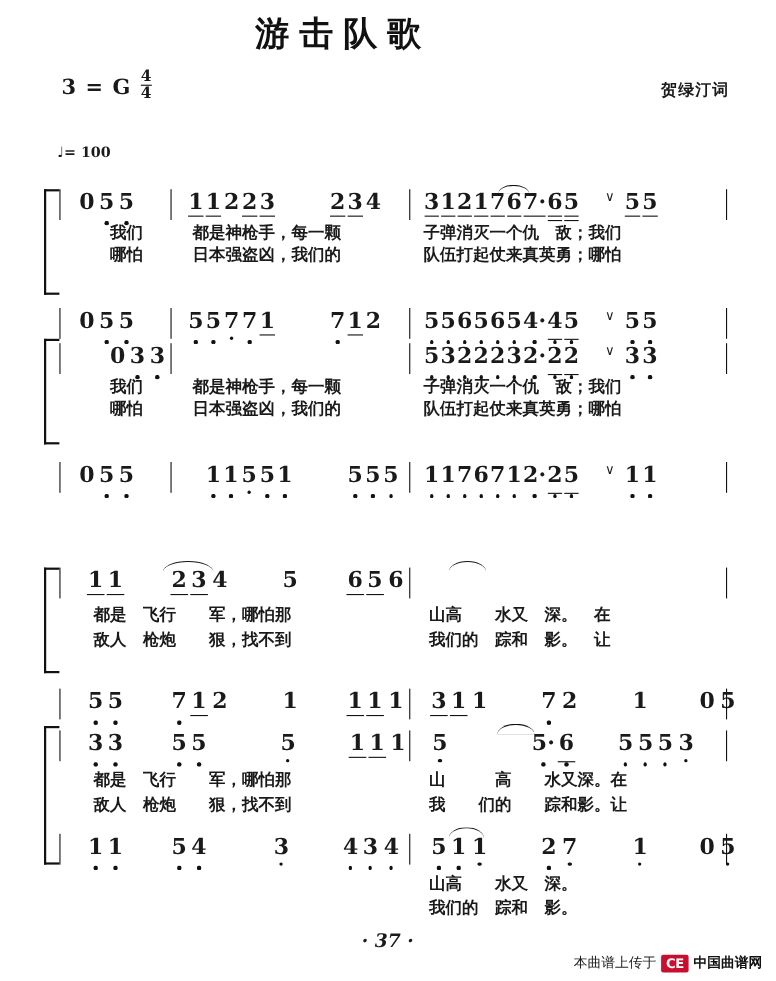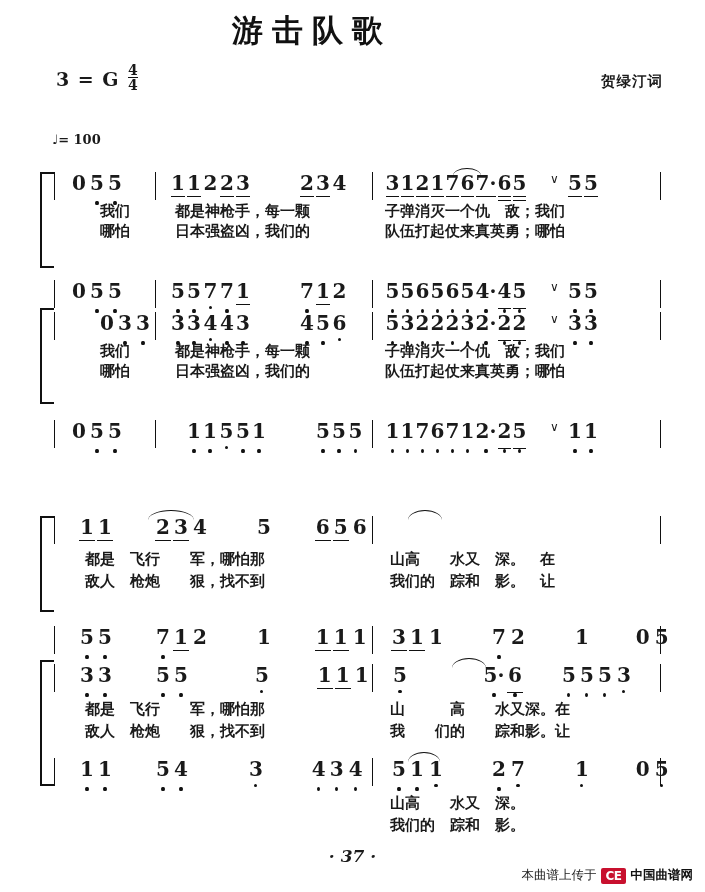--- a/index.html
+++ b/index.html
@@ -281,25 +281,20 @@
 
     <div class="rowline" style="position:absolute; top:140px; left:0; width:628px;">
       <div class="bar" style="left:14px;"></div>
       <div class="bar" style="left:115px;"></div>
       <div class="bar" style="left:332px;"></div>
       <div class="bar" style="left:620px;"></div>
 
       <div class="nrow" style="left:30px; top:5px;margin-left:28px;">
         <span class="note" style="width:18px;">0</span><span class="note u1 dlow withU" style="width:18px;">3</span><span class="note u1 dlow withU" style="width:18px;">3</span>
       </div>
-      <div class="nrow" style="left:130px; top:5px;">
-        <span class="note u1 dlow withU" style="width:16px;">3</span><span class="note u1 dlow withU" style="width:16px;">3</span><span class="note dlow" style="width:17px;">4</span><span class="note u1 dlow withU" style="width:16px;">4</span><span class="note u1 dlow withU" style="width:16px;">3</span>
-        <span class="note" style="width:34px;"></span>
-        <span class="note u1 dlow withU" style="width:16px;">4</span><span class="note u1 dlow withU" style="width:16px;">5</span><span class="note dlow" style="width:17px;">6</span>
-      </div>
       <div class="nrow" style="left:345px; top:5px;">
         <span class="note u1 dlow withU" style="width:15px;">5</span><span class="note u1 dlow withU" style="width:15px;">3</span><span class="note u1 dlow withU" style="width:15px;">2</span><span class="note u1 dlow withU" style="width:15px;">2</span><span class="note u1 dlow withU" style="width:15px;">2</span><span class="note u1 dlow withU" style="width:15px;">3</span><span class="note u1 dlow withU" style="width:22px;">2·</span><span class="note u2 u1 dlow withU" style="width:15px;">2</span><span class="note u2 u1 dlow withU" style="width:15px;">2</span>
         <span class="note" style="width:26px;"></span>
         <span class="note u1 dlow withU" style="width:16px;">3</span><span class="note u1 dlow withU" style="width:16px;">3</span>
       </div>
       <div class="vmark" style="left:510px; top:4px;">∨</div>
 
       <div class="lyr" style="left:60px; top:36px;">我们</div>
       <div class="lyr" style="left:135px; top:36px;">都是神枪手，每一颗</div>
       <div class="lyr" style="left:345px; top:36px;">子弹消灭一个仇　敌；我们</div>

